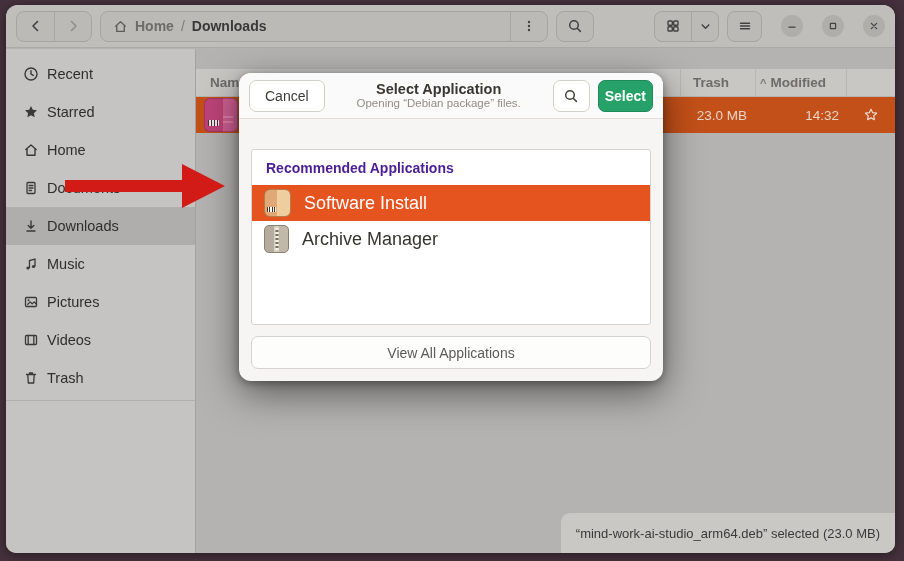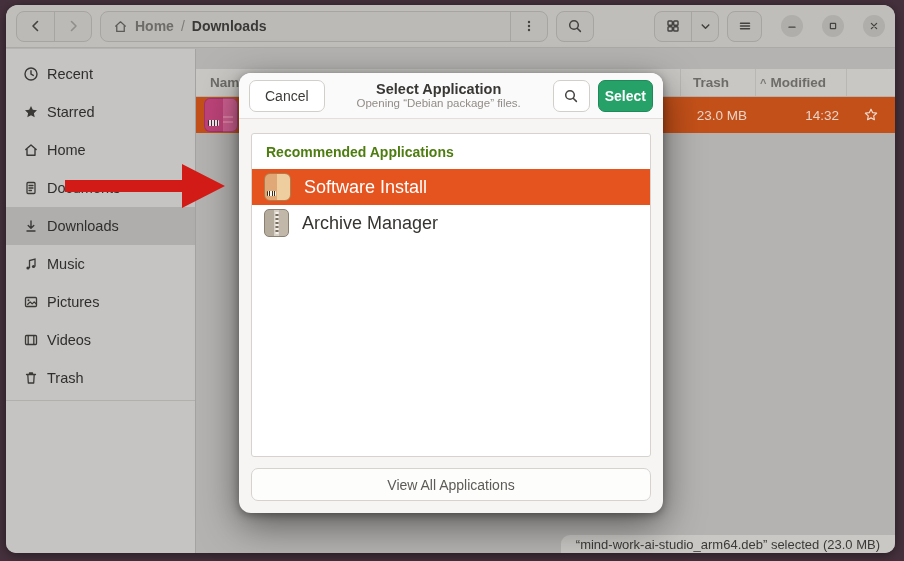--- a/index.html
+++ b/index.html
@@ -105,32 +105,32 @@
     background: #f3e7ee;
     background-image: repeating-linear-gradient(90deg, #4a2a3a 0 1px, transparent 1px 3px);
     border-radius: 1px;
   }
   .deb-icon::before {
     content: ""; position: absolute; right: 5px; top: 18px; width: 10px; height: 2px;
     background: #e07fa5; box-shadow: 0 5px 0 #e07fa5;
   }
 
   .status-pill {
-    position: absolute; right: 0; bottom: 0; height: 18px;
+    position: absolute; right: 0; bottom: 0; height: 40px;
     background: #cac8c5; border-top-left-radius: 9px; border-bottom-right-radius: 10px;
     display: flex; align-items: center; padding: 0 15px;
     font-size: 13px; color: #3b3a38; white-space: nowrap;
   }
 
   
   .dialog {
-    position: absolute; left: 239px; top: 73px; width: 424px; height: 440px;
+    position: absolute; left: 239px; top: 73px; width: 424px; height: 308px;
     background: #f6f5f4; border-radius: 12px; z-index: 10;
     box-shadow: 0 12px 38px rgba(0,0,0,.5), 0 2px 8px rgba(0,0,0,.35);
-    display: flex; flex-direction: column; overflow: hidden;
+    display: flex; flex-direction: column; overflow: hidden; gap: 16px;
   }
   .dialog-header {
     height: 46px; background: #fbfafa; border-bottom: 1px solid #e2dfdc;
     display: flex; align-items: center; padding: 0 10px; gap: 8px; flex: none;
   }
   .btn {
     height: 32px; display: flex; align-items: center; justify-content: center;
     border-radius: 7px; font-size: 14px; cursor: pointer;
   }
   .btn-cancel { padding: 0 15px; background: #ffffff; border: 1px solid #d2cec9; color: #3d3b38; }
@@ -138,21 +138,21 @@
   .dialog-title { font-size: 14.5px; font-weight: bold; color: #393734; }
   .dialog-subtitle { font-size: 11.5px; color: #918c86; }
   .btn-dialog-search { width: 37px; background: #ffffff; border: 1px solid #d2cec9; }
   .btn-select { padding: 0 6px; background: #26a269; color: #ffffff; font-weight: bold; border: 1px solid #1f8a59; }
 
   .dialog-body { flex: 1; display: flex; flex-direction: column; padding: 14px 12px 12px; min-height: 0; }
   .app-list {
     flex: 1; background: #ffffff; border: 1px solid #d6d3cf; border-radius: 3px;
     overflow: hidden;
   }
-  .list-title { font-size: 14px; font-weight: bold; color: #4d7c0f; padding: 10px 14px 9px; }
+  .list-title { font-size: 14px; font-weight: bold; color: #4c1d95; padding: 10px 14px 9px; }
   .app-row {
     height: 36px; display: flex; align-items: center; gap: 13px;
     padding: 0 12px; font-size: 18px; color: #363430; cursor: pointer;
   }
   .app-row.selected { background: #e5531f; color: #ffffff; }
   .btn-view-all {
     margin-top: 11px; height: 33px; flex: none;
     background: #fdfdfc; border: 1px solid #d6d3cf; color: #5d5b57;
   }
 

